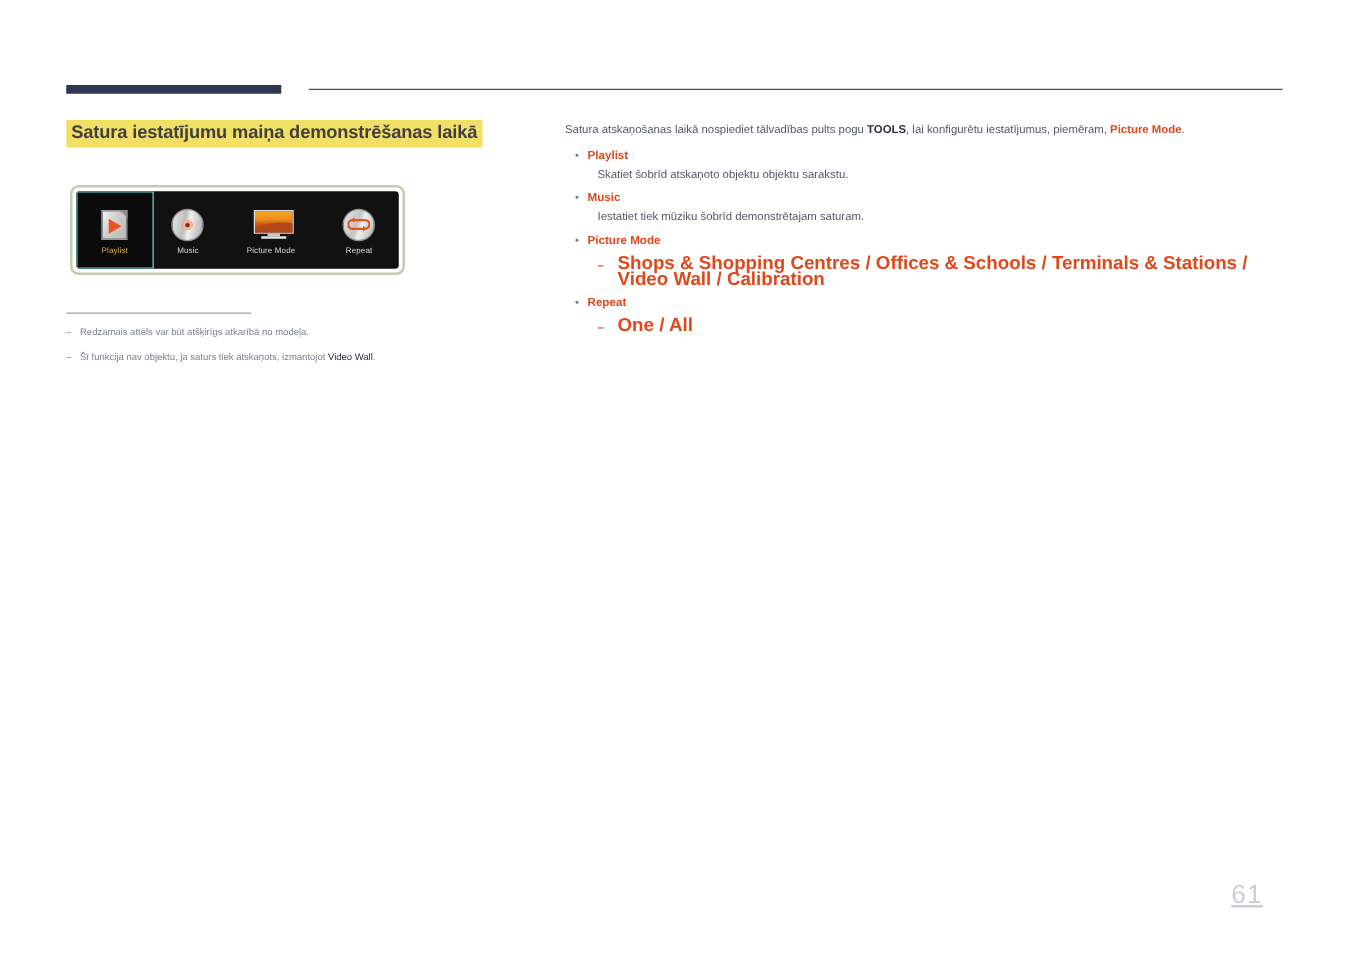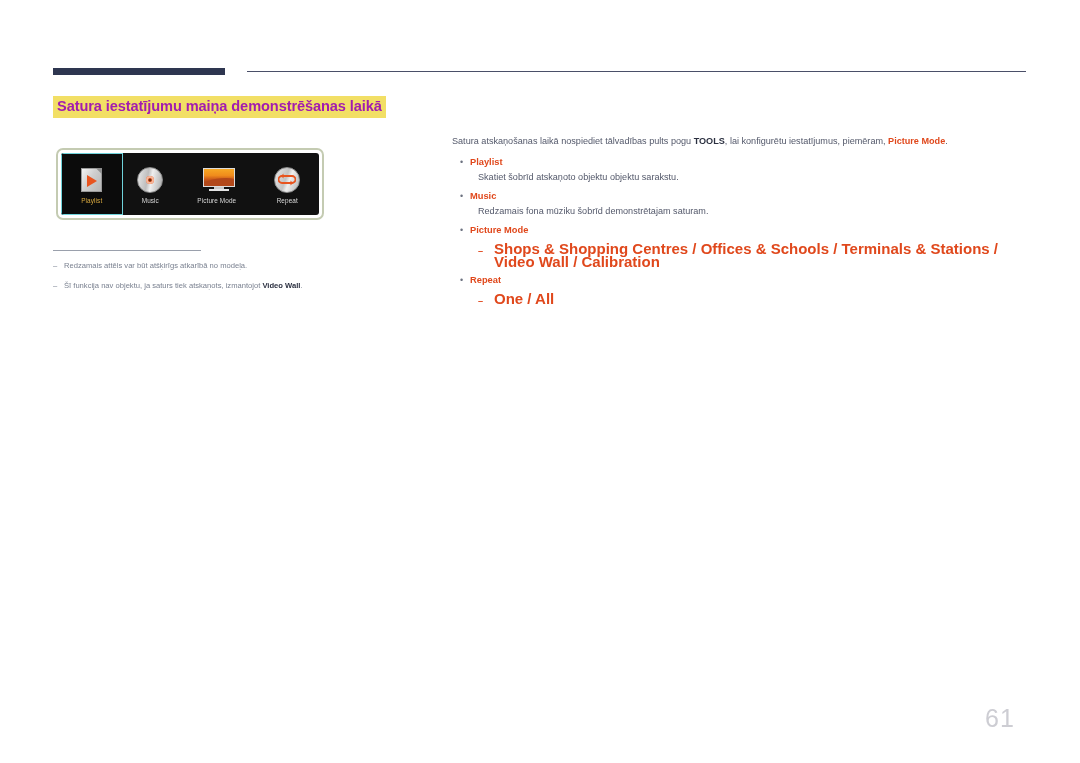--- a/index.html
+++ b/index.html
@@ -43,21 +43,21 @@
   #left-col {
     position: absolute;
     left: 53px;
     top: 96px;
     width: 370px;
   }
   #page-title {
     display: inline-block;
     font-size: 14.6px;
     font-weight: bold;
-    color: #a21caf;
+    color: #404040;
     background: #f2df65;
     padding: 2px 4px 3px 4px;
     letter-spacing: -0.1px;
     line-height: 17px;
     white-space: nowrap;
   }
 
   
   #device-panel {
     position: absolute;
@@ -238,32 +238,31 @@
     color: #7a8190;
     line-height: 11px;
     margin-bottom: 9px;
   }
   .fn-dash {
     width: 11px;
     flex: 0 0 11px;
     margin-left: 8px;
     color: #7a8190;
   }
-  .fn-text b { color: #2b3040; font-weight: bold; }
+  .fn-text b { color: #2b3040; font-weight: normal; }
 
   
   #right-col {
     position: absolute;
     left: 452px;
     top: 97px;
     width: 580px;
     font-size: 9.1px;
     color: #4a4f5c;
     line-height: 13px;
-    margin-top: 38px;
   }
   .intro {
     margin: 0 0 8px 0;
     color: #53586a;
   }
   .intro b.k { color: #2b3040; font-weight: bold; }
   .intro b.r { color: #e0481c; font-weight: bold; }
 
   .bullet-row {
     display: flex;
@@ -301,23 +300,24 @@
     color: #e0481c;
     font-weight: bold;
     font-size: 15px;
   }
 
   
   #page-number {
     position: absolute;
     left: 985px;
     top: 704px;
-    font-size: 25px;
+    font-size: 21px;
     color: #cdcdd3;
     letter-spacing: 1px;
+    text-decoration: underline;
   }
 </style>
 </head>
 <body>
 
 <div id="header-rules">
   <div class="rule-thick"></div>
   <div class="rule-thin"></div>
 </div>
 
@@ -396,21 +396,21 @@
   <div class="bullet-row">
     <span class="bullet-dot">•</span>
     <span class="bullet-label">Playlist</span>
   </div>
   <div class="bullet-desc">Skatiet šobrīd atskaņoto objektu objektu sarakstu.</div>
 
   <div class="bullet-row">
     <span class="bullet-dot">•</span>
     <span class="bullet-label">Music</span>
   </div>
-  <div class="bullet-desc">Redzamais fona mūziku šobrīd demonstrētajam saturam.</div>
+  <div class="bullet-desc">Iestatiet tiek mūziku šobrīd demonstrētajam saturam.</div>
 
   <div class="bullet-row">
     <span class="bullet-dot">•</span>
     <span class="bullet-label">Picture Mode</span>
   </div>
   <div class="sub-row">
     <span class="sub-dash">–</span>
     <span class="sub-text">Shops &amp; Shopping Centres / Offices &amp; Schools / Terminals &amp; Stations / Video Wall / Calibration</span>
   </div>
 

